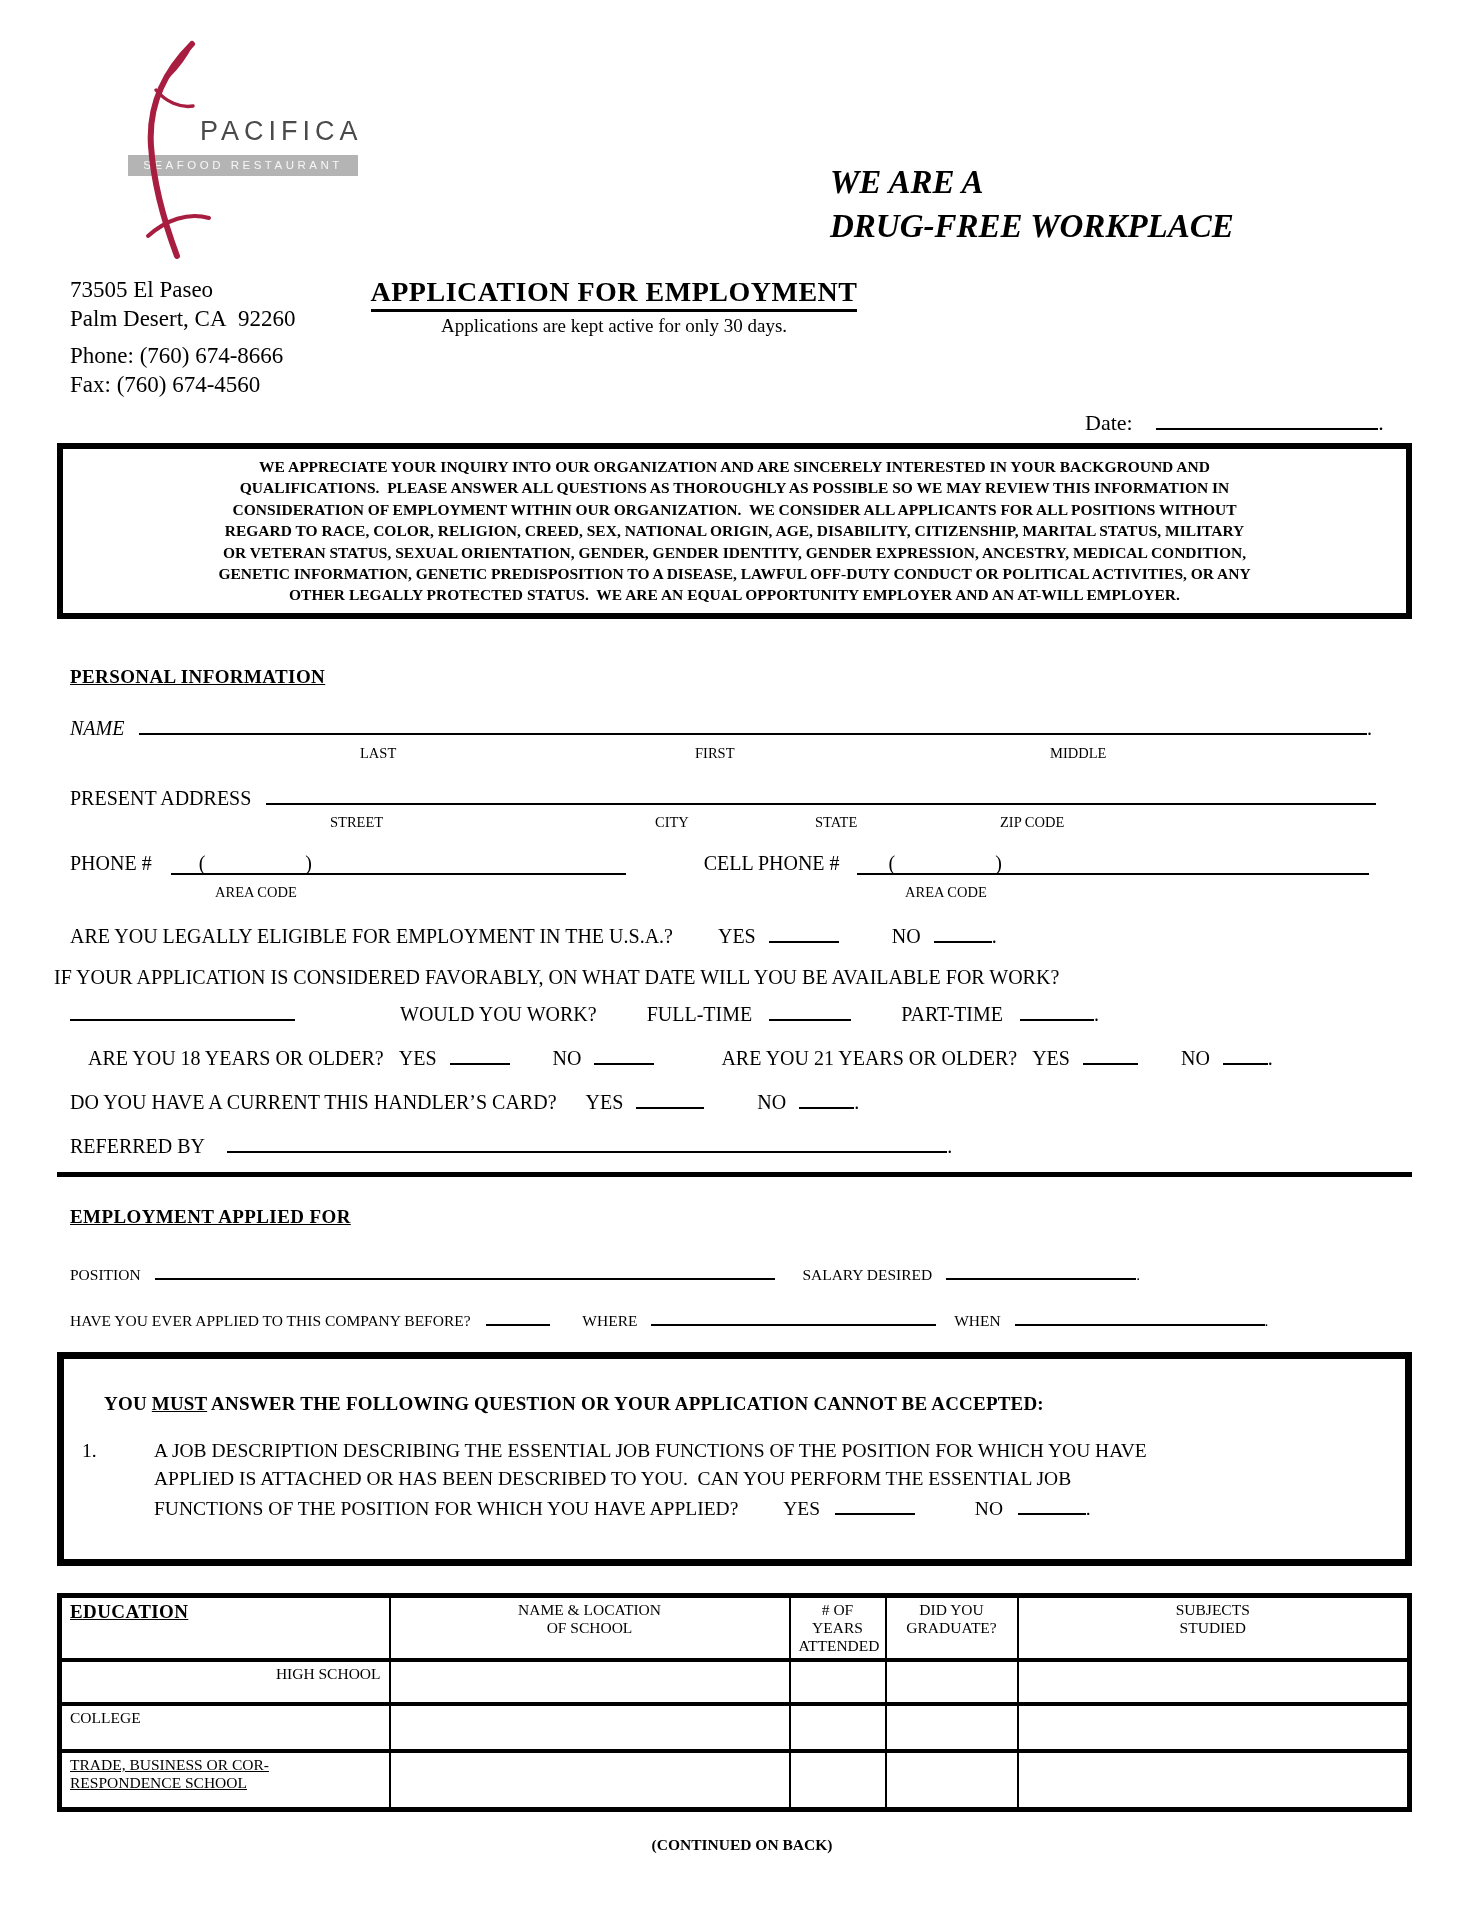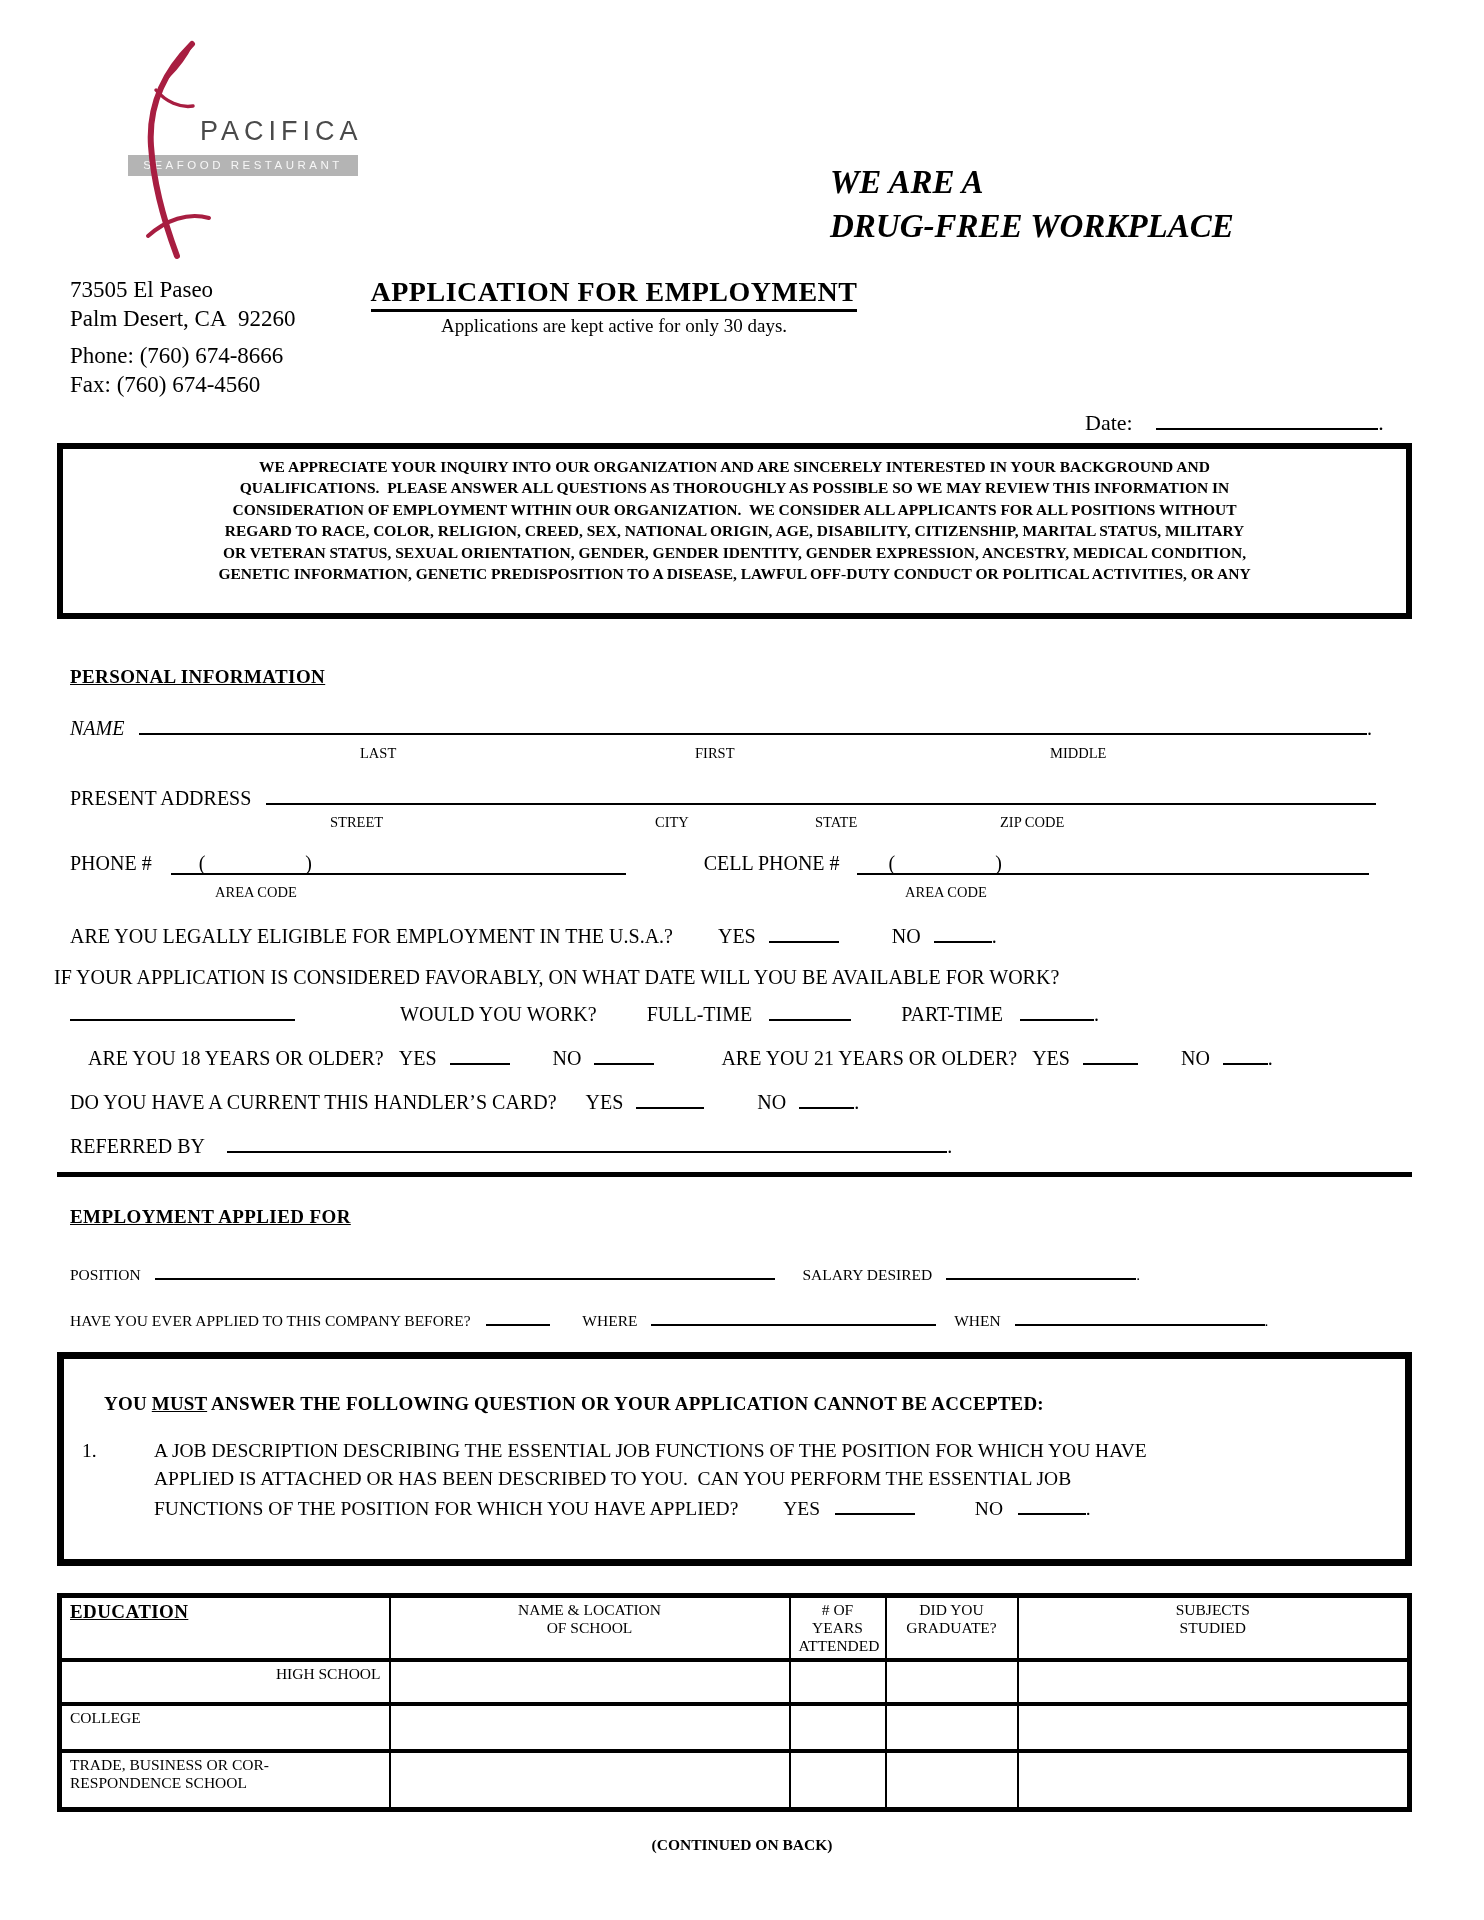--- a/index.html
+++ b/index.html
@@ -80,20 +80,21 @@
     <span class="sp" style="width:18px"></span><span class="bl" style="width:222px"></span><span>.</span>
   </div>
 
   <div class="abs" id="notice">
     <div>WE APPRECIATE YOUR INQUIRY INTO OUR ORGANIZATION AND ARE SINCERELY INTERESTED IN YOUR BACKGROUND AND</div>
     <div>QUALIFICATIONS.&nbsp; PLEASE ANSWER ALL QUESTIONS AS THOROUGHLY AS POSSIBLE SO WE MAY REVIEW THIS INFORMATION IN</div>
     <div>CONSIDERATION OF EMPLOYMENT WITHIN OUR ORGANIZATION.&nbsp; WE CONSIDER ALL APPLICANTS FOR ALL POSITIONS WITHOUT</div>
     <div>REGARD TO RACE, COLOR, RELIGION, CREED, SEX, NATIONAL ORIGIN, AGE, DISABILITY, CITIZENSHIP, MARITAL STATUS, MILITARY</div>
     <div>OR VETERAN STATUS, SEXUAL ORIENTATION, GENDER, GENDER IDENTITY, GENDER EXPRESSION, ANCESTRY, MEDICAL CONDITION,</div>
     <div>GENETIC INFORMATION, GENETIC PREDISPOSITION TO A DISEASE, LAWFUL OFF-DUTY CONDUCT OR POLITICAL ACTIVITIES, OR ANY</div>
+    <div>OTHER LEGALLY PROTECTED STATUS.&nbsp; WE ARE AN EQUAL OPPORTUNITY EMPLOYER AND AN AT-WILL EMPLOYER.</div>
   </div>
 
   <div class="abs sechead" style="left:70px;top:666px;">PERSONAL INFORMATION</div>
 
   <div class="abs nowrap ser20" style="left:70px;top:712px;font-style:italic;">
     <span>NAME</span>
     <span class="sp" style="width:10px"></span><span class="bl" style="width:1228px"></span><span>.</span>
   </div>
   <div class="abs sm" style="left:360px;top:745px;">LAST</div>
   <div class="abs sm" style="left:695px;top:745px;">FIRST</div>
@@ -243,21 +244,21 @@
     </tr>
     <tr class="datarow" style="height:47px;">
       <td>
         <div>COLLEGE</div>
       </td>
       <td></td>
       <td></td>
       <td></td>
       <td></td>
     </tr>
-    <tr class="datarow" style="height:58px;">
+    <tr class="datarow" style="height:58px;text-decoration:underline;">
       <td>
         <div>TRADE, BUSINESS OR COR-</div>
         <div>RESPONDENCE SCHOOL</div>
       </td>
       <td></td>
       <td></td>
       <td></td>
       <td></td>
     </tr>
   </tbody>

